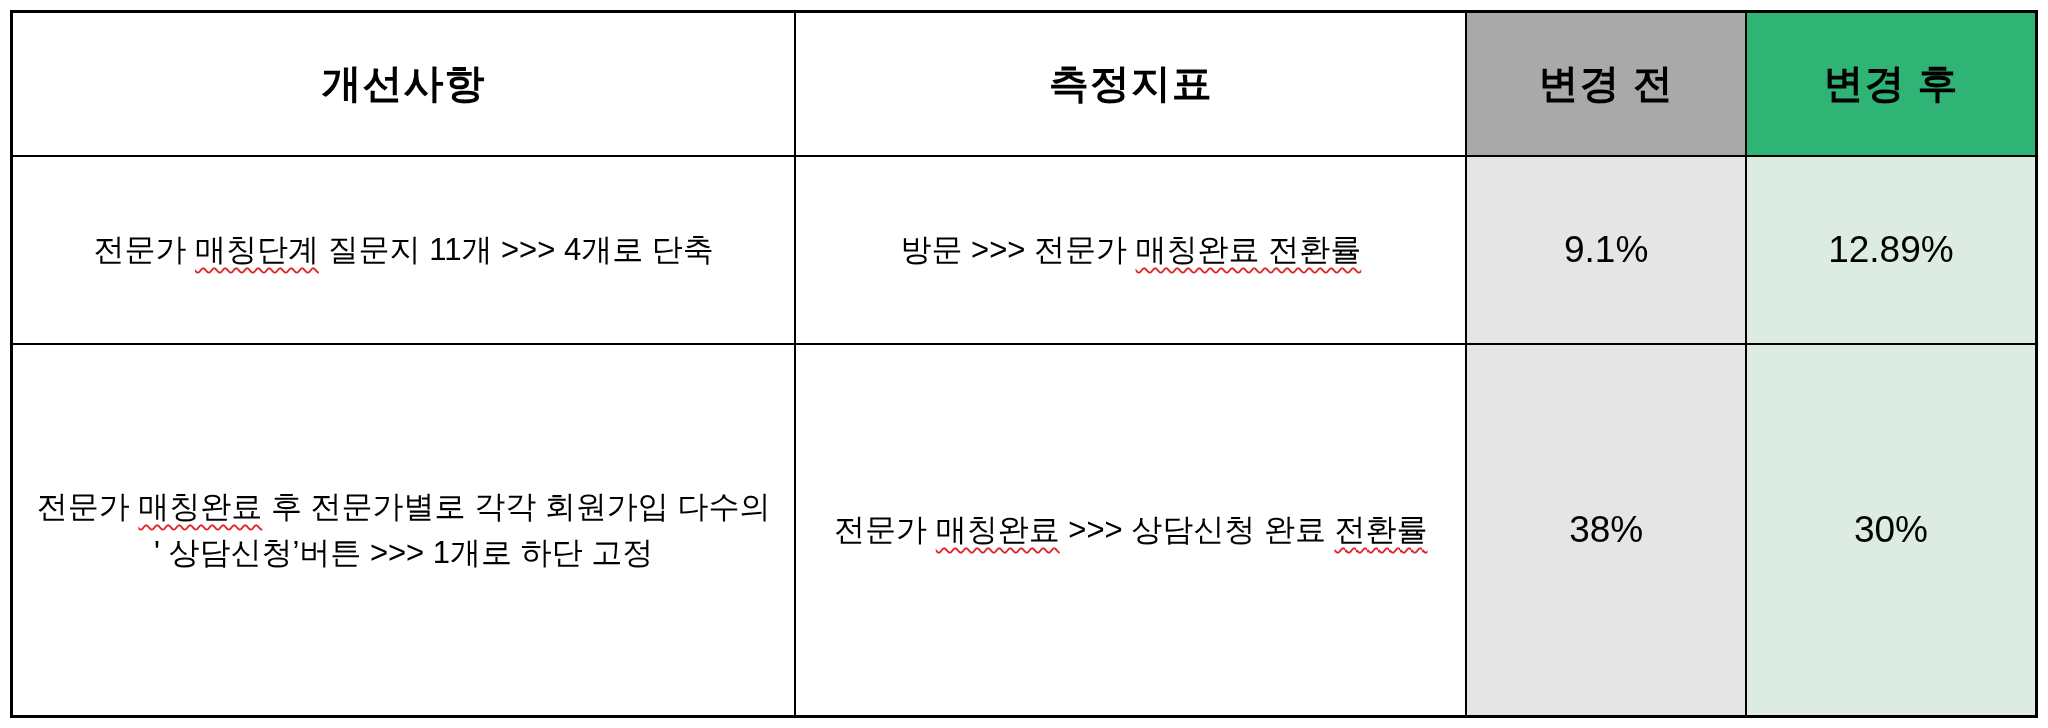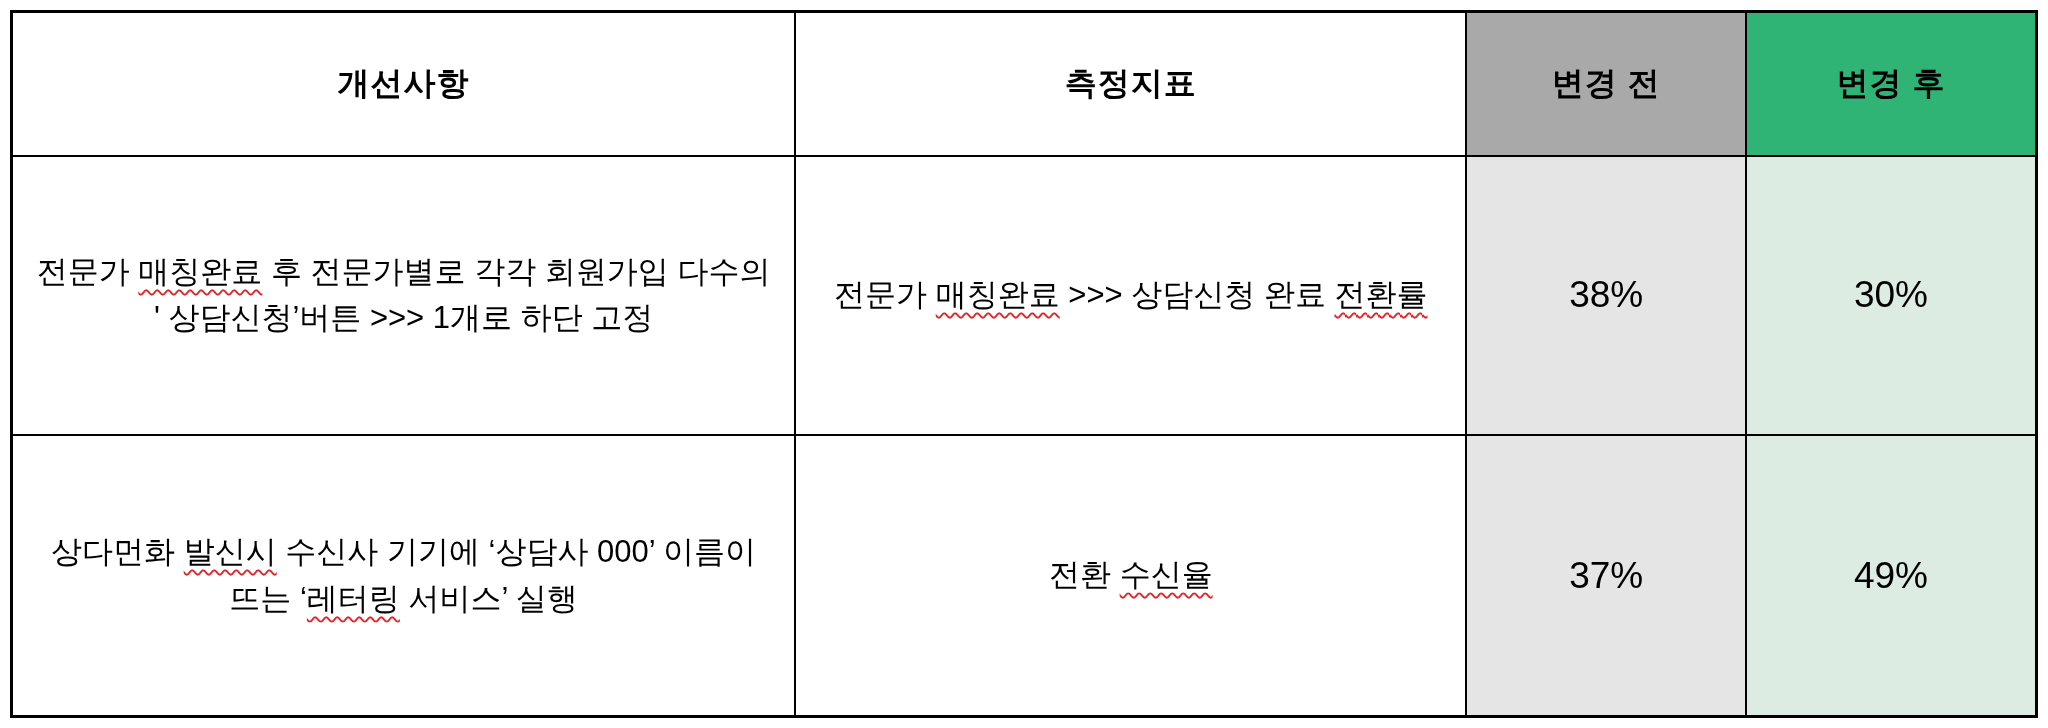--- a/index.html
+++ b/index.html
@@ -34,21 +34,21 @@
   col.c4 { width: 14.35%; }
   th, td {
     border: 2px solid var(--border, #000);
     text-align: center;
     vertical-align: middle;
     padding: 0 12px;
     color: #000;
   }
   thead tr { height: 144px; }
   th {
-    font-size: 32px;
+    font-size: 40px;
     font-weight: 700;
     letter-spacing: 1px;
   }
   th.h-before { background: var(--header-before-bg, #a9a9a9); }
   th.h-after  { background: var(--header-after-bg, #2fb476); }
   tbody td {
     font-size: 31px;
     font-weight: 400;
   }
   tbody td .line { line-height: 1.5; }
@@ -84,36 +84,35 @@
         <tr>
           <th class="h-plain">개선사항</th>
           <th class="h-plain">측정지표</th>
           <th class="h-before">변경 전</th>
           <th class="h-after">변경 후</th>
         </tr>
       </thead>
       <tbody>
           <tr>
             <td>
+              <div class="line"><span>전문가 </span><span class="sq">매칭단계</span><span> 질문지 11개 &gt;&gt;&gt; 4개로 단축</span></div>
+            </td>
+            <td>
+              <div class="line"><span>방문 &gt;&gt;&gt; 전문가 </span><span class="sq">매칭완료 전환률</span></div>
+            </td>
+            <td class="before-cell">9.1%</td>
+            <td class="after-cell">12.89%</td>
+          </tr>
+          <tr>
+            <td>
               <div class="line"><span>전문가 </span><span class="sq">매칭완료</span><span> 후 전문가별로 각각 회원가입 다수의</span></div>
               <div class="line"><span>' 상담신청’버튼 &gt;&gt;&gt; 1개로 하단 고정</span></div>
             </td>
             <td>
               <div class="line"><span>전문가 </span><span class="sq">매칭완료</span><span> &gt;&gt;&gt; 상담신청 완료 </span><span class="sq">전환률</span></div>
             </td>
             <td class="before-cell">38%</td>
             <td class="after-cell">30%</td>
           </tr>
-          <tr>
-            <td>
-              <div class="line"><span>상다먼화 </span><span class="sq">발신시</span><span> 수신사 기기에 ‘상담사 000’ 이름이</span></div>
-              <div class="line"><span>뜨는 ‘</span><span class="sq">레터링</span><span> 서비스’ 실행</span></div>
-            </td>
-            <td>
-              <div class="line"><span>전환 </span><span class="sq">수신율</span></div>
-            </td>
-            <td class="before-cell">37%</td>
-            <td class="after-cell">49%</td>
-          </tr>
         </tbody>
     </table>
   </div>
 </div>
 
 </body></html>

